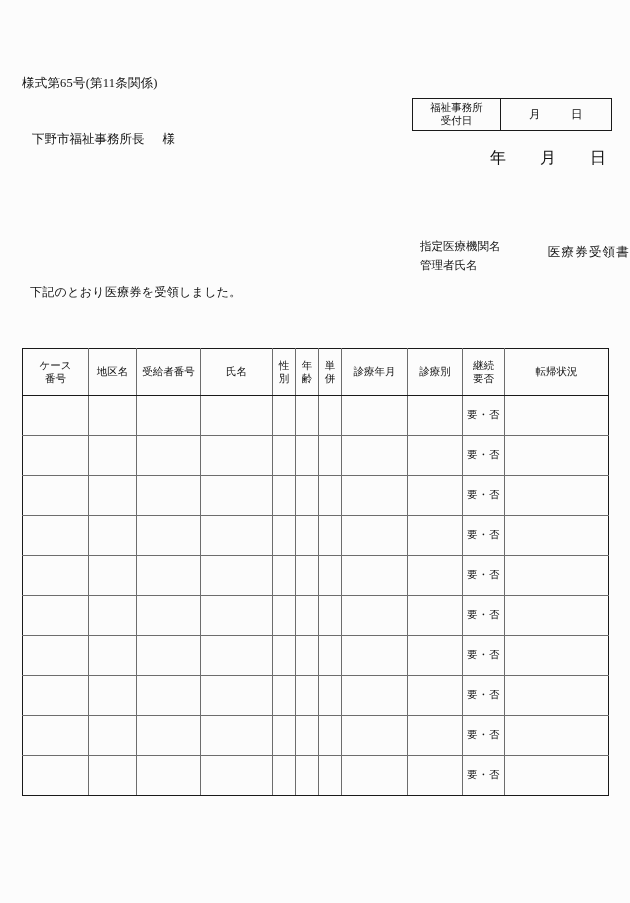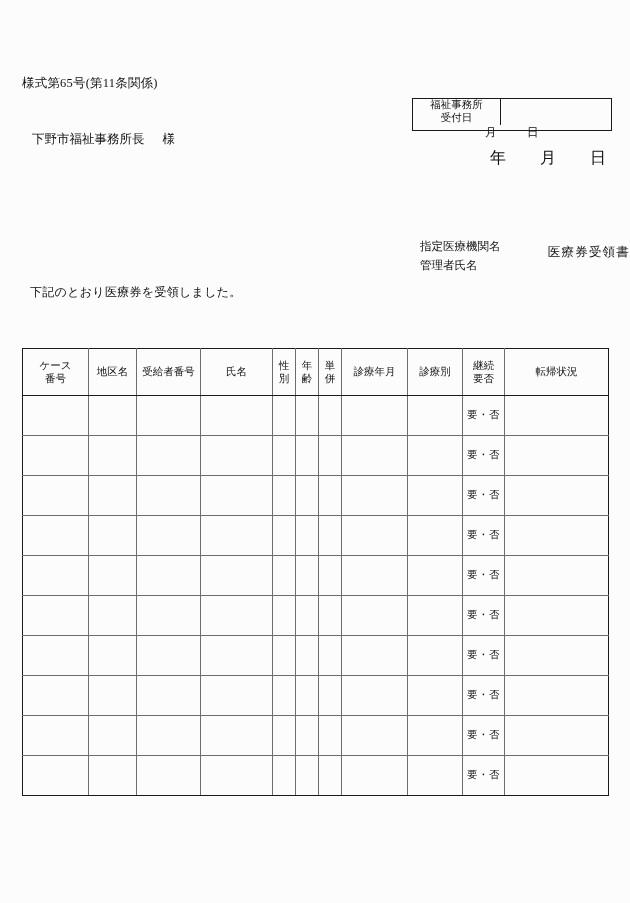--- a/index.html
+++ b/index.html
@@ -47,21 +47,20 @@
   .reception-box {
     position: absolute;
     left: 412px;
     top: 98px;
     width: 200px;
     height: 33px;
     border: 1.6px solid #1a1a1a;
     display: flex;
     box-sizing: border-box;
     background: #fcfcfc;
-    flex-direction: column;
   }
   .reception-label {
     width: 88px;
     border-right: 1.2px solid #1a1a1a;
     box-sizing: border-box;
     display: flex;
     flex-direction: column;
     align-items: center;
     justify-content: center;
     font-size: 10.5px;

